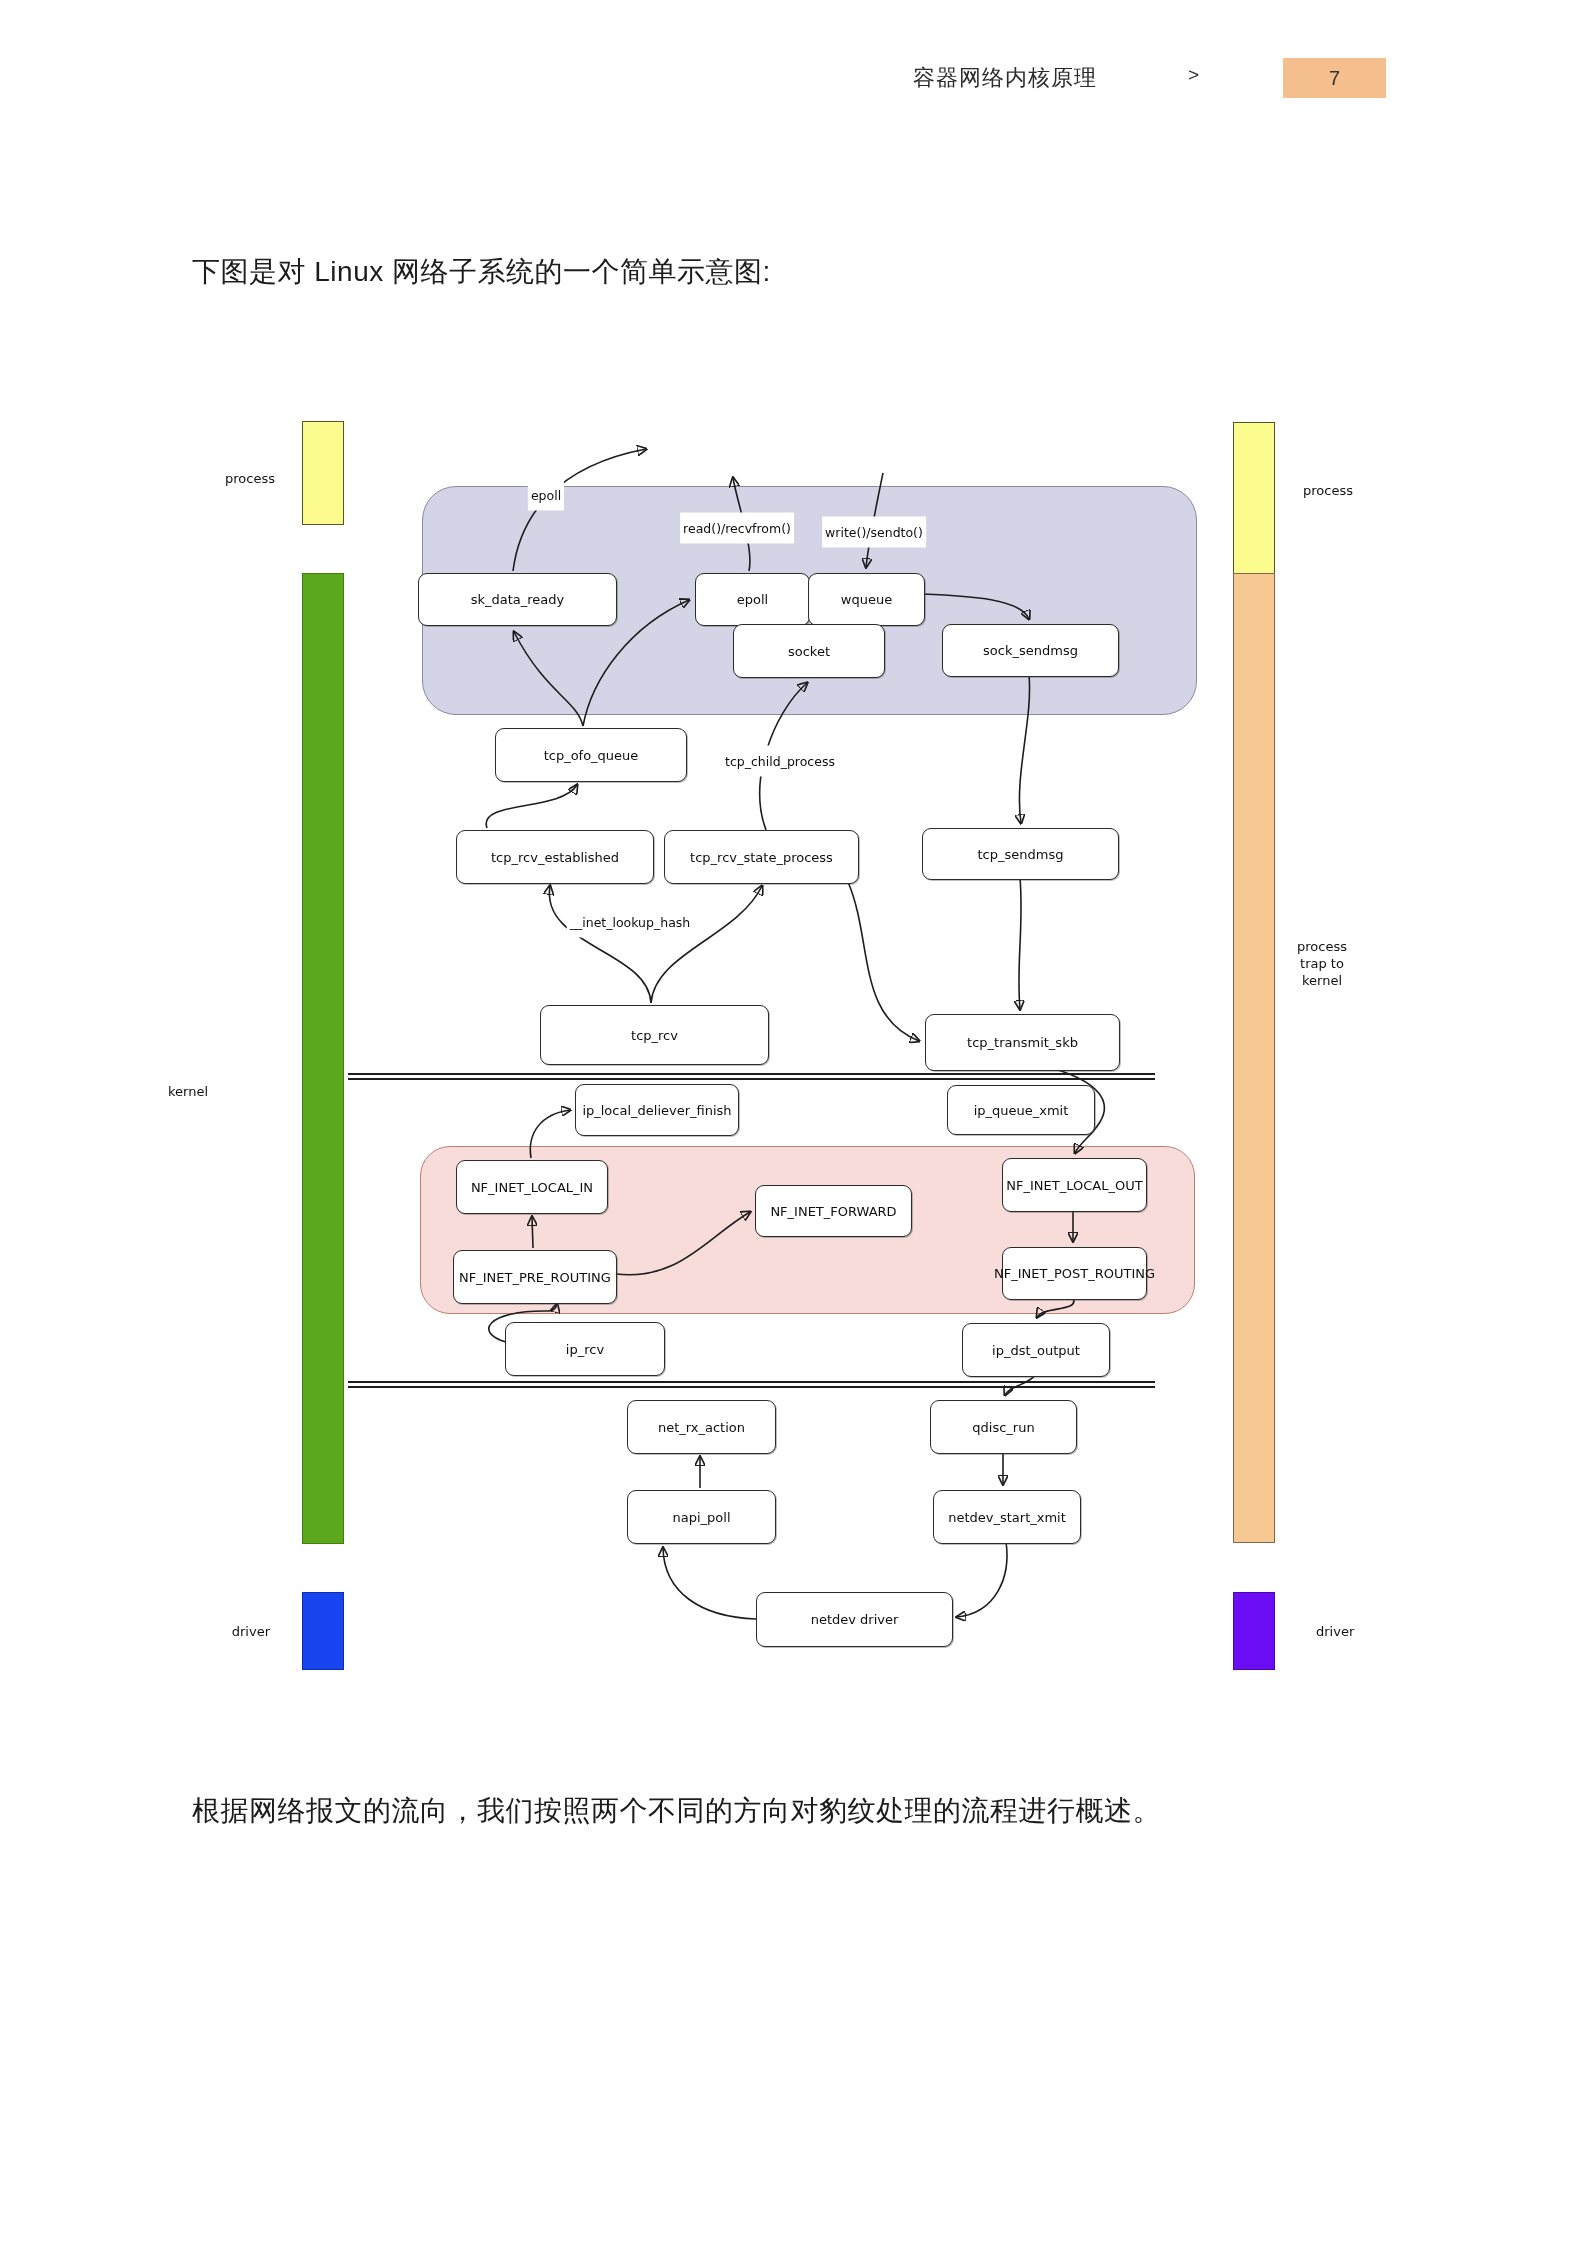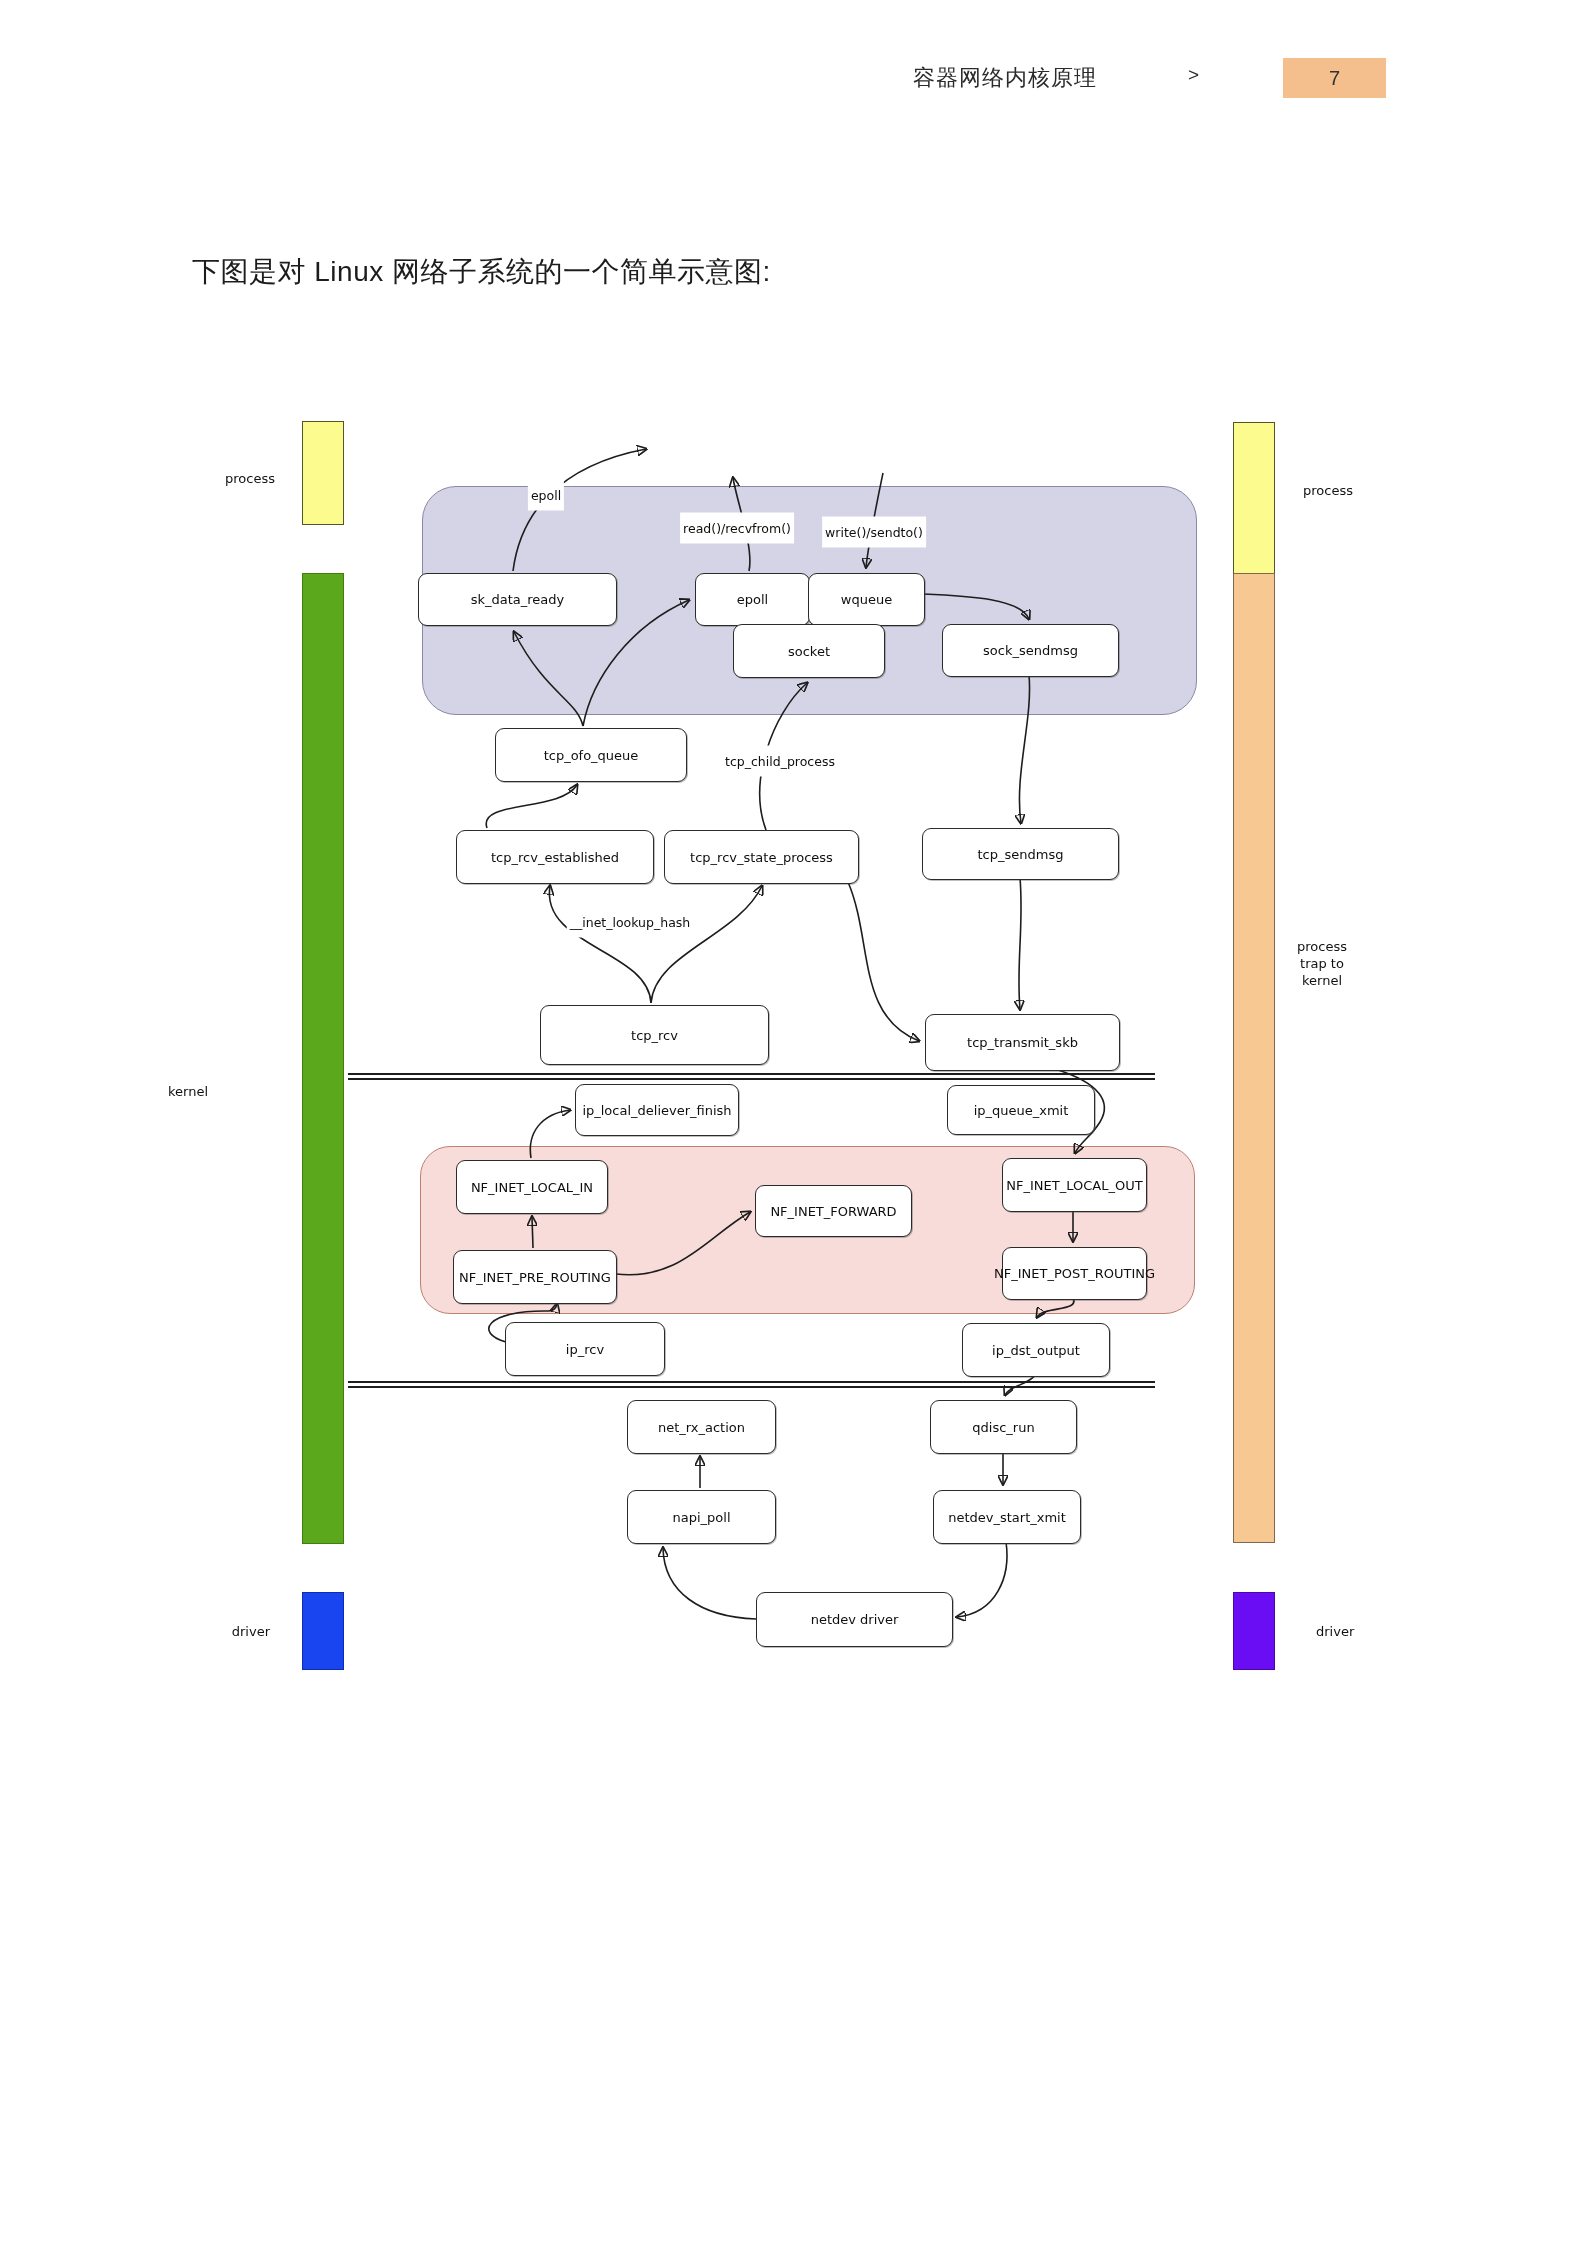--- a/index.html
+++ b/index.html
@@ -56,20 +56,21 @@
 </head>
 <body>
 
 <div class="page">
 
   <div class="hdr-title">容器网络内核原理</div>
   <div class="hdr-sep">&gt;</div>
   <div class="hdr-pagebox">7</div>
 
   <div class="para para-intro">下图是对 Linux 网络子系统的一个简单示意图:</div>
+  <div class="para para-outro">根据网络报文的流向，我们按照两个不同的方向对豹纹处理的流程进行概述。</div>
 
   <div class="region region-socket"></div>
   <div class="region region-netfilter"></div>
 
   <div class="bar bar-yellow-l"></div>
   <div class="bar bar-green"></div>
   <div class="bar bar-blue"></div>
   <div class="bar bar-yellow-r"></div>
   <div class="bar bar-orange"></div>
   <div class="bar bar-violet"></div>

